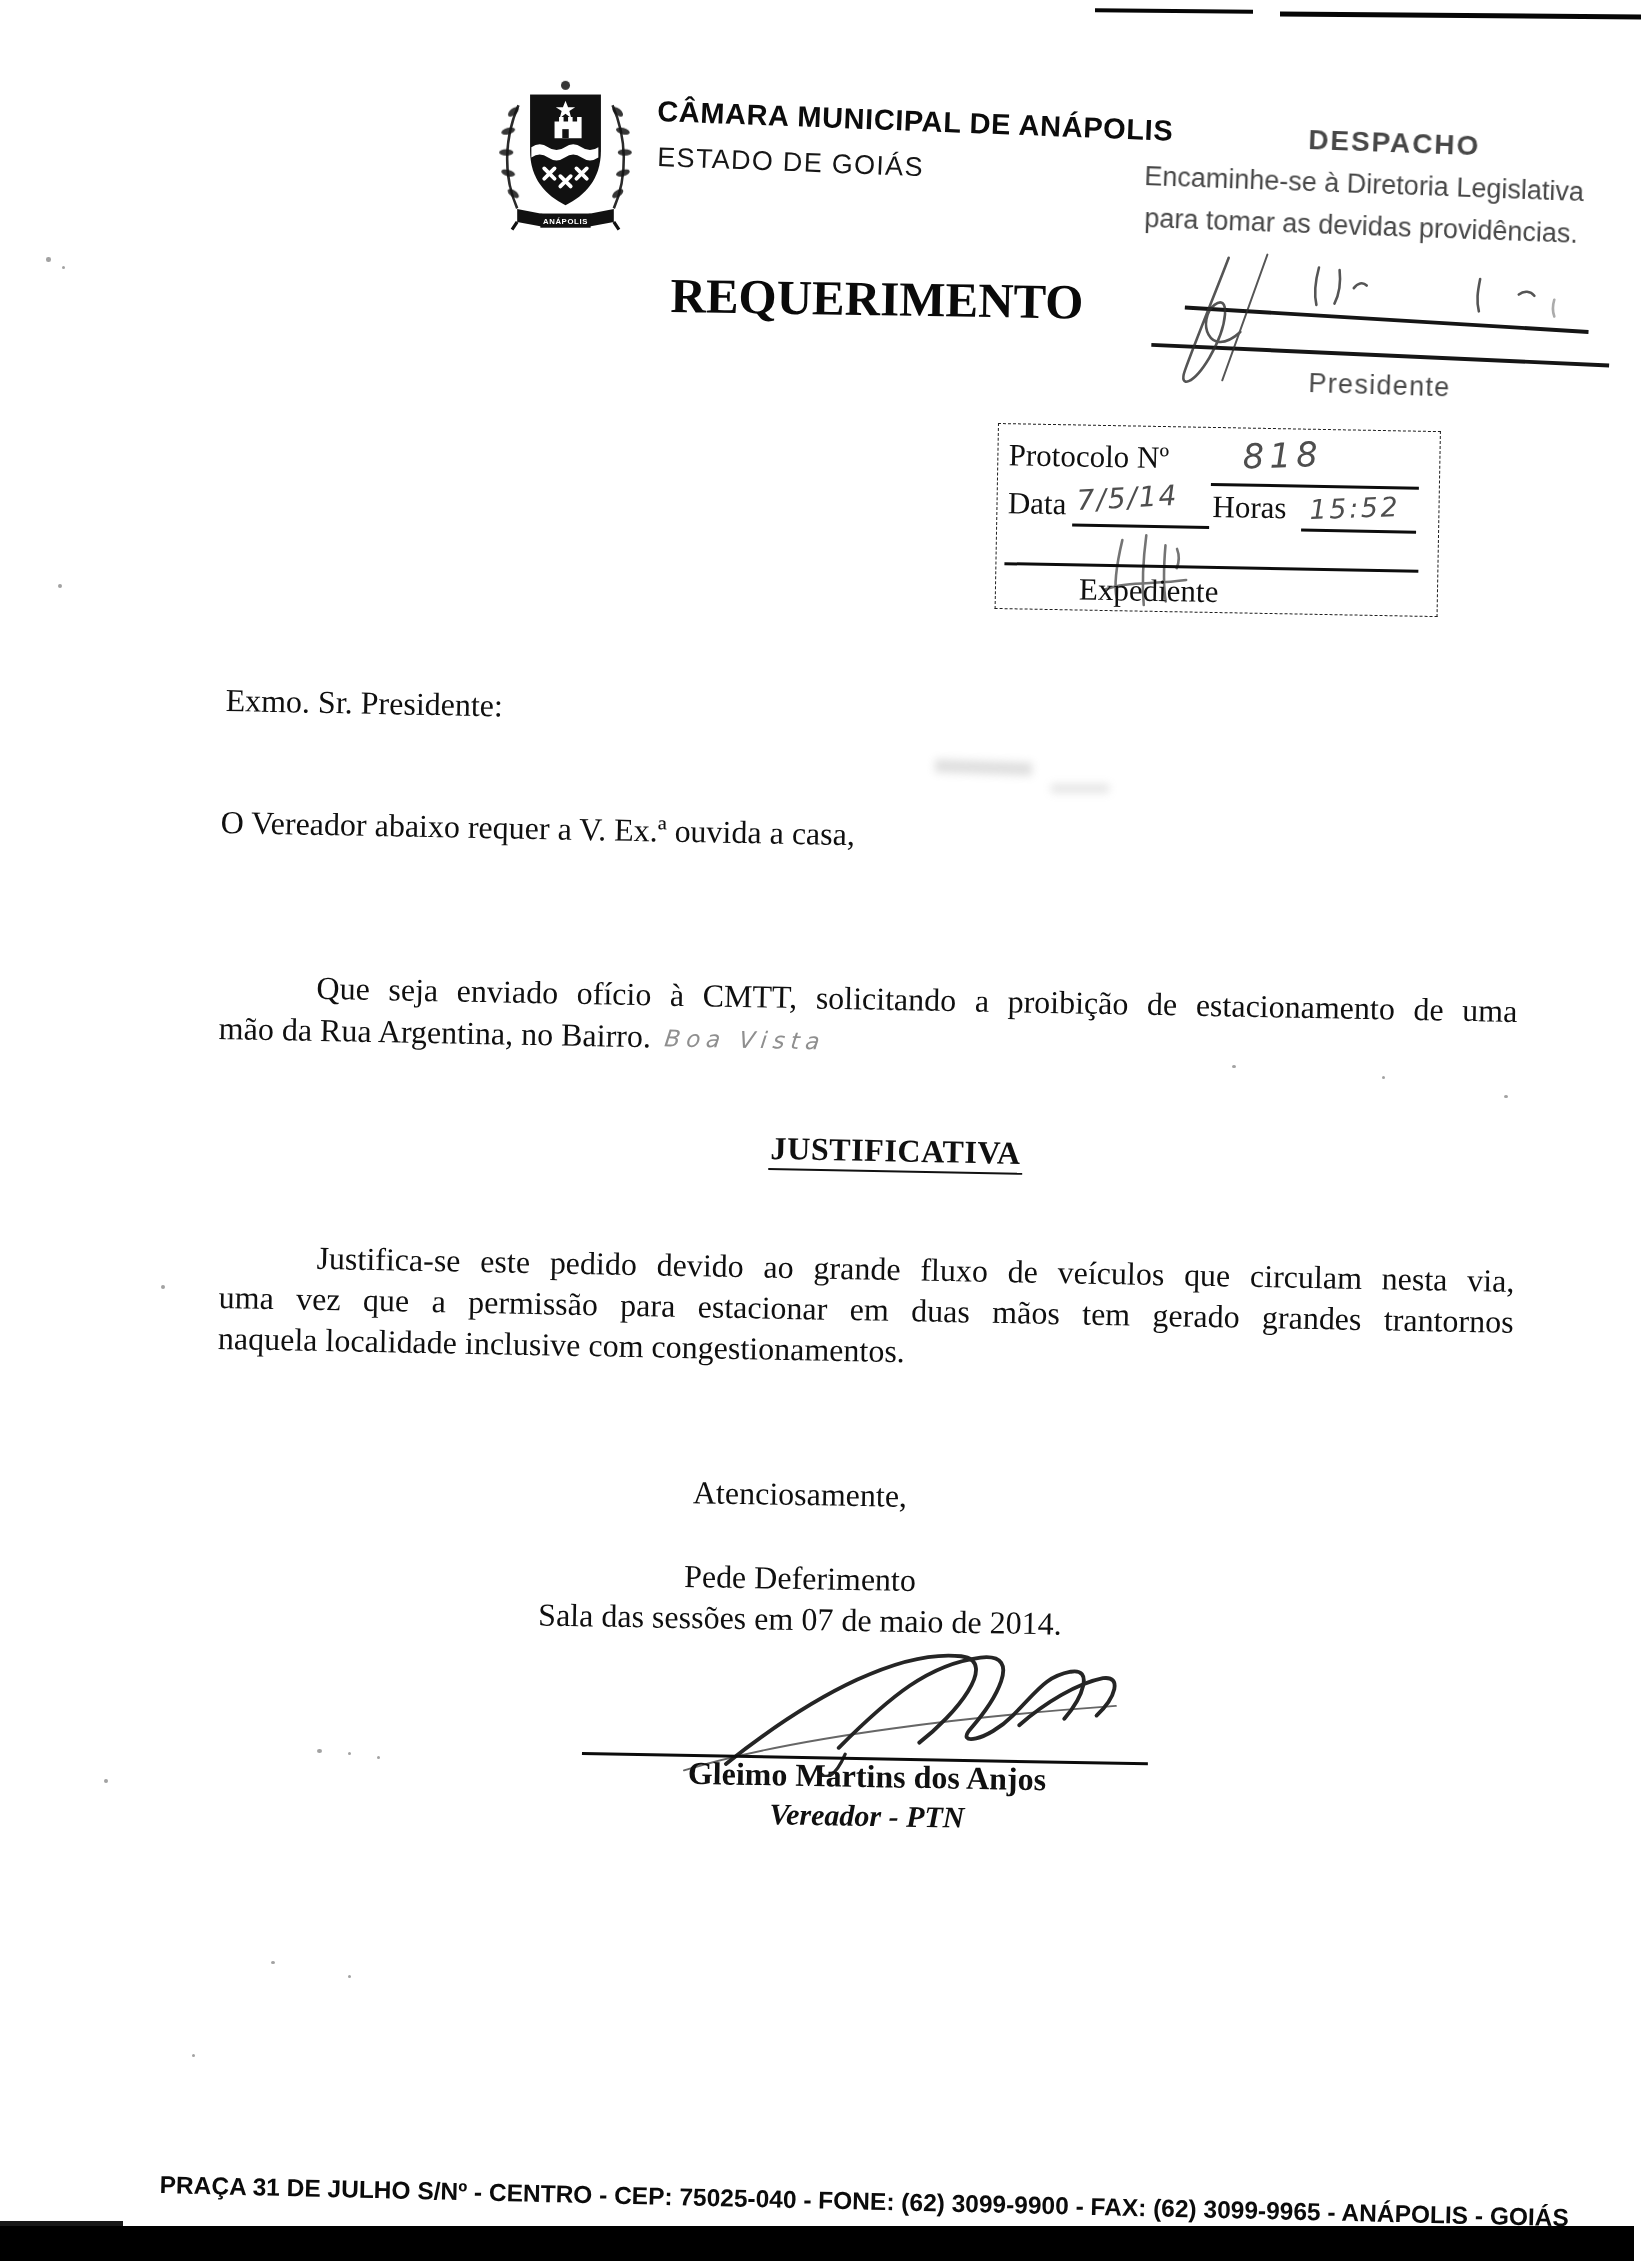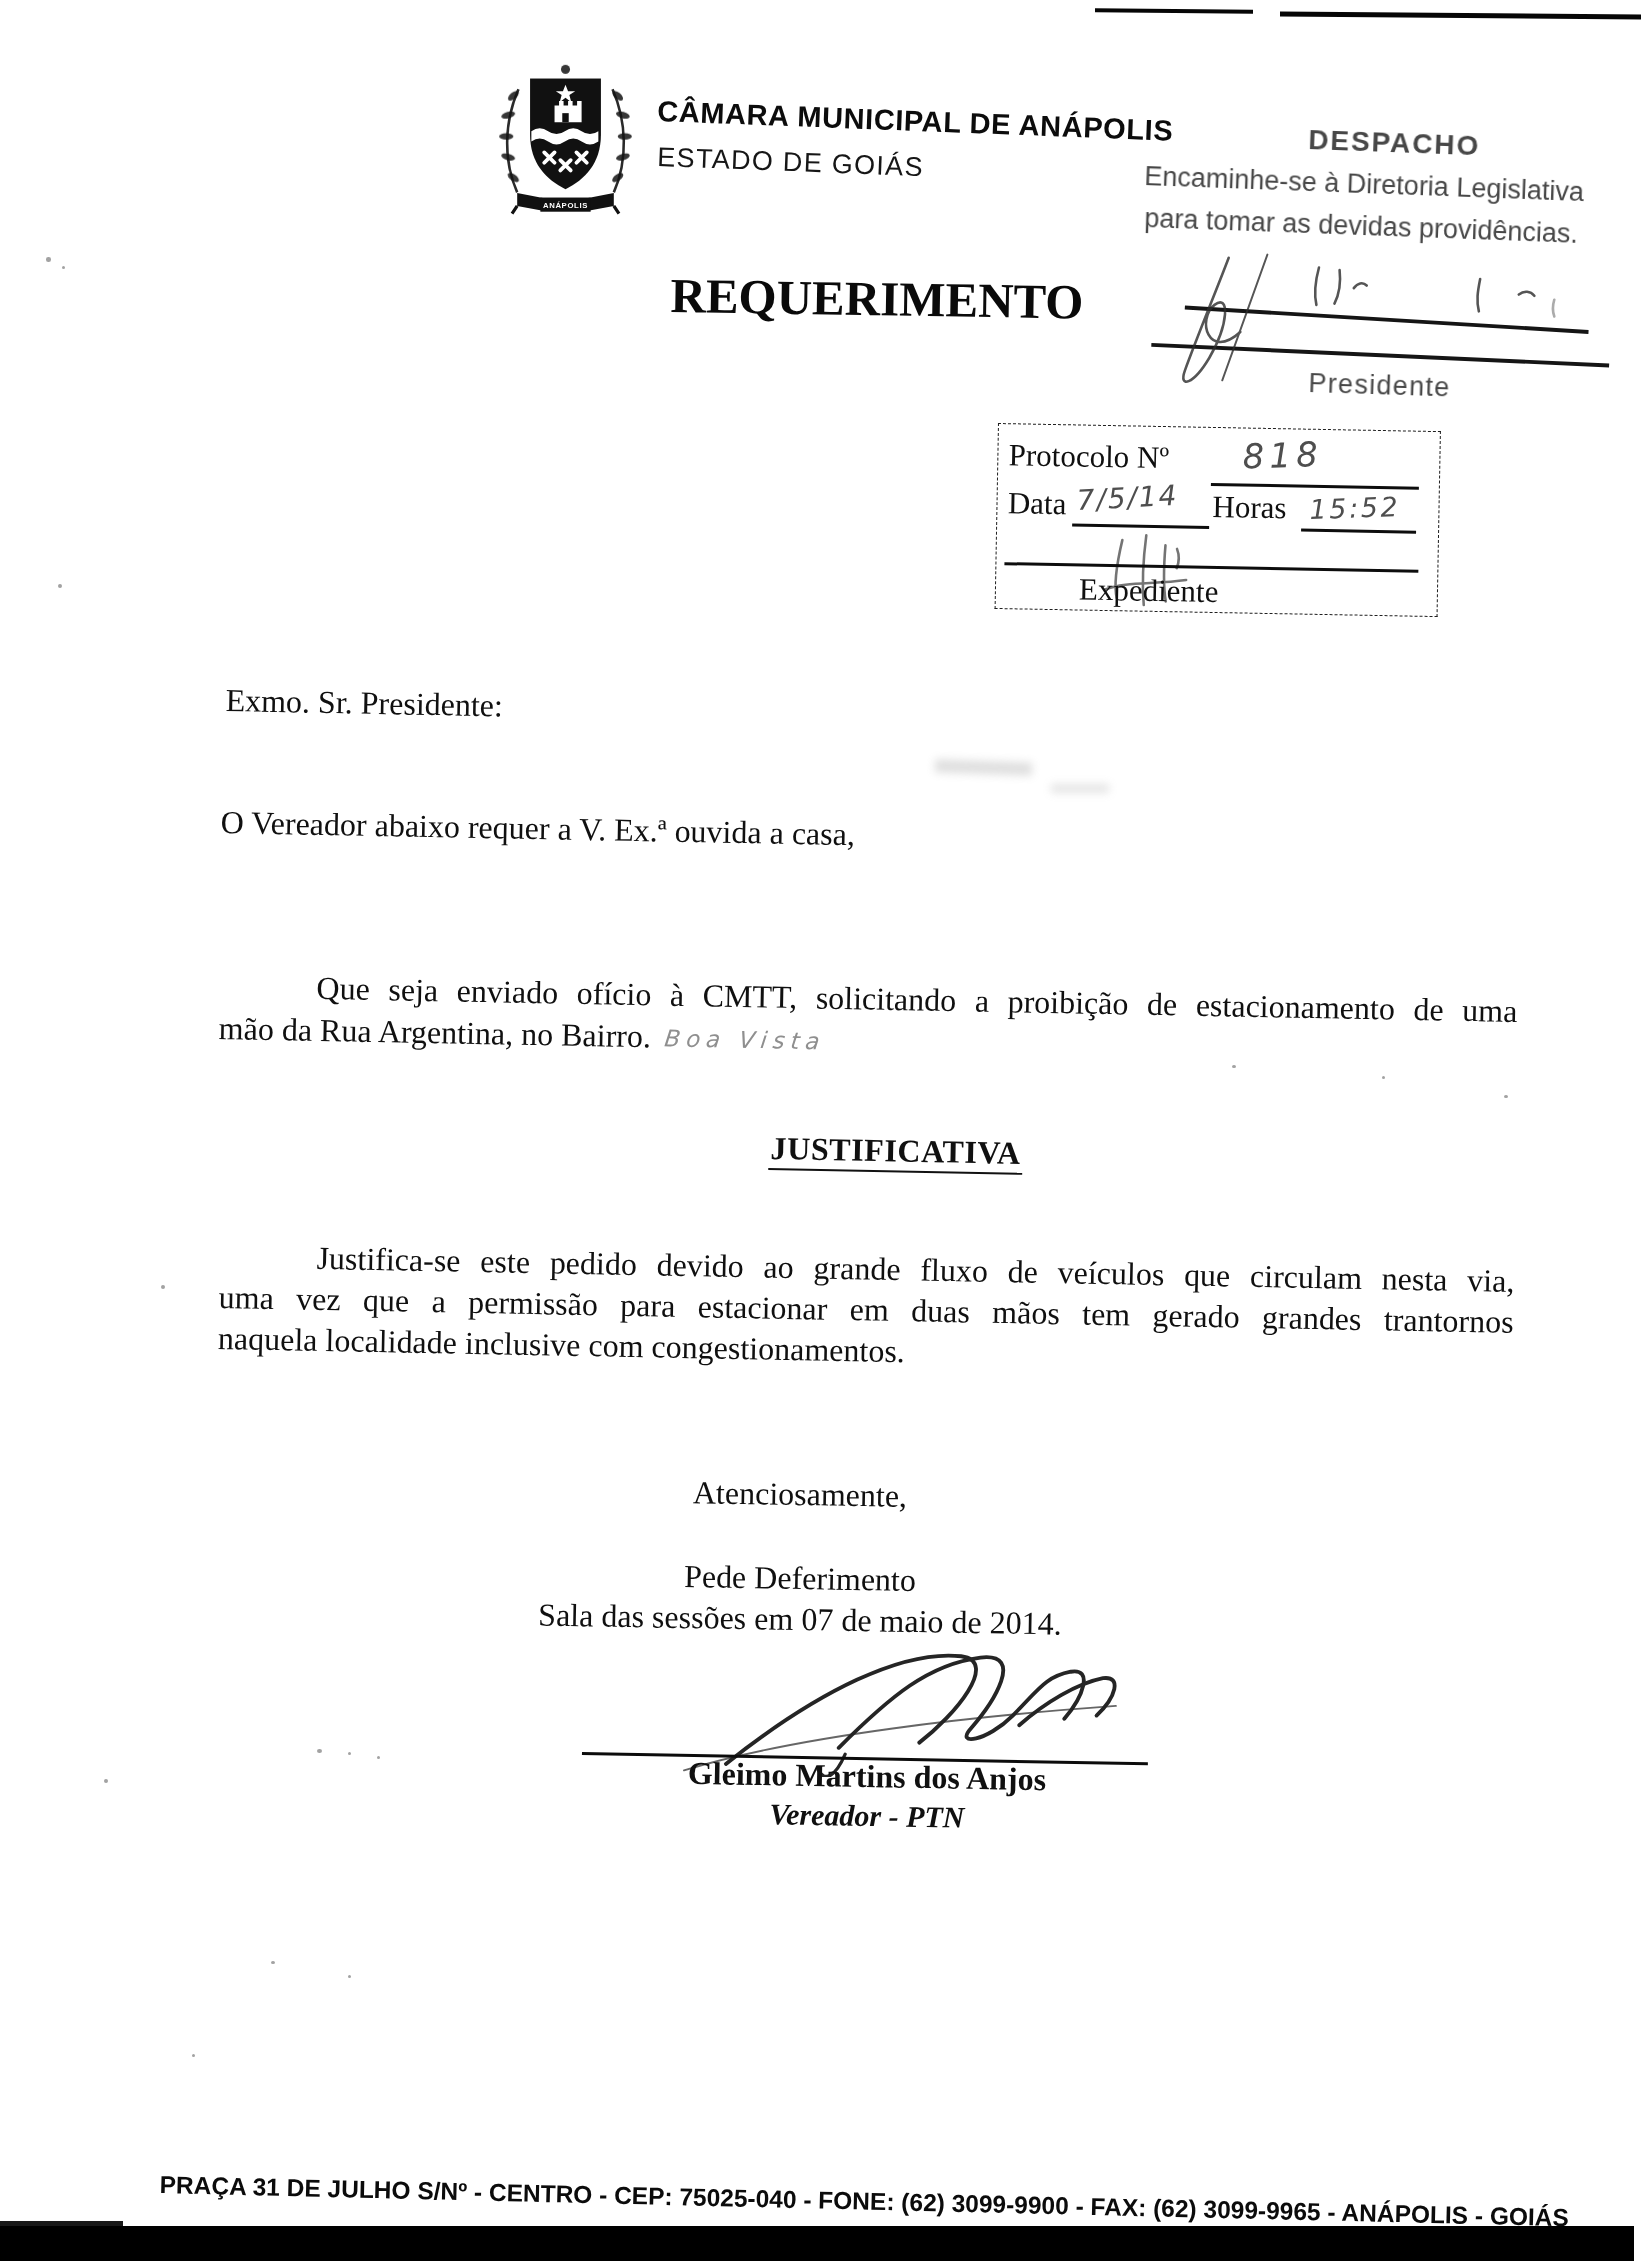--- a/index.html
+++ b/index.html
@@ -91,21 +91,21 @@
     transform:rotate(1.35deg);transform-origin:left top;color:#0b0b0b;}
 </style>
 </head>
 <body>
 
 <div class="page">
 
   <div class="abs streak" id="streak1"></div>
   <div class="abs streak" id="streak2"></div>
 
-  <div class="abs" style="left:494px;top:60px;text-decoration:underline;">
+  <div class="abs" style="left:494px;top:76px;text-decoration:underline;">
     <svg width="143" height="163" viewBox="0 0 222 252">
       <g stroke="#141414" fill="none" stroke-width="4" opacity=".9">
         <path d="M38,45 C16,95 14,155 36,205"></path>
         <path d="M184,45 C206,95 208,155 186,205"></path>
       </g>
       <g fill="#141414" opacity=".85">
         <ellipse cx="30" cy="55" rx="10" ry="5" transform="rotate(-40 30 55)"></ellipse>
         <ellipse cx="22" cy="85" rx="11" ry="5" transform="rotate(-15 22 85)"></ellipse>
         <ellipse cx="19" cy="118" rx="11" ry="5"></ellipse>
         <ellipse cx="22" cy="150" rx="11" ry="5" transform="rotate(15 22 150)"></ellipse>

